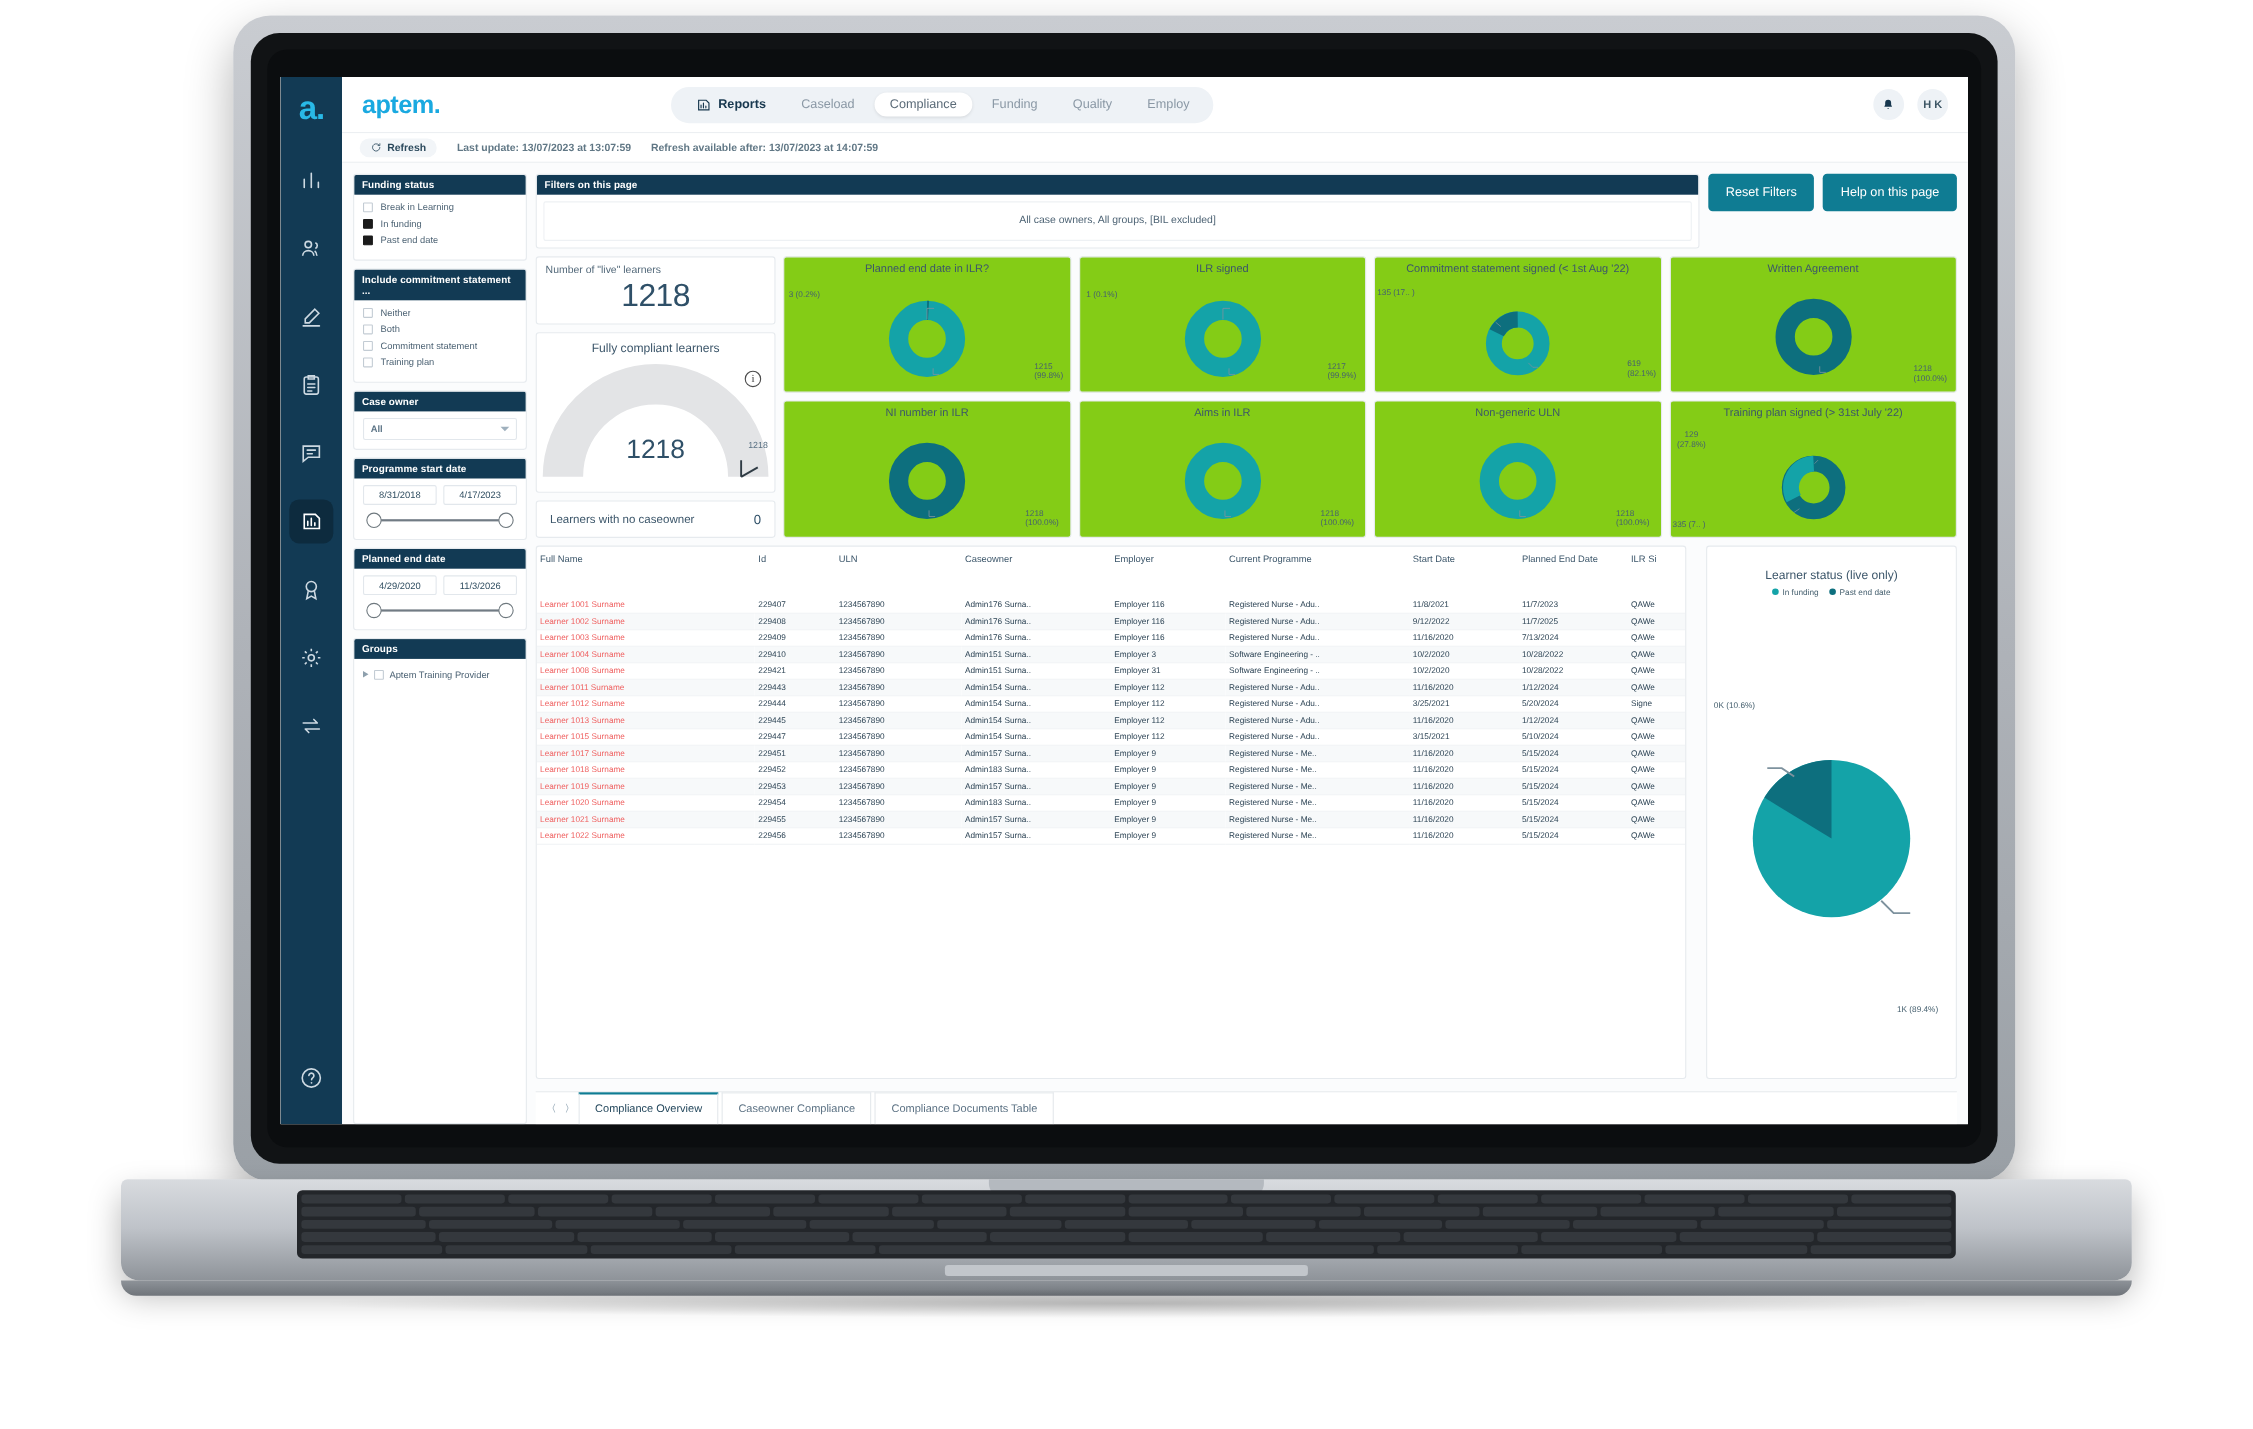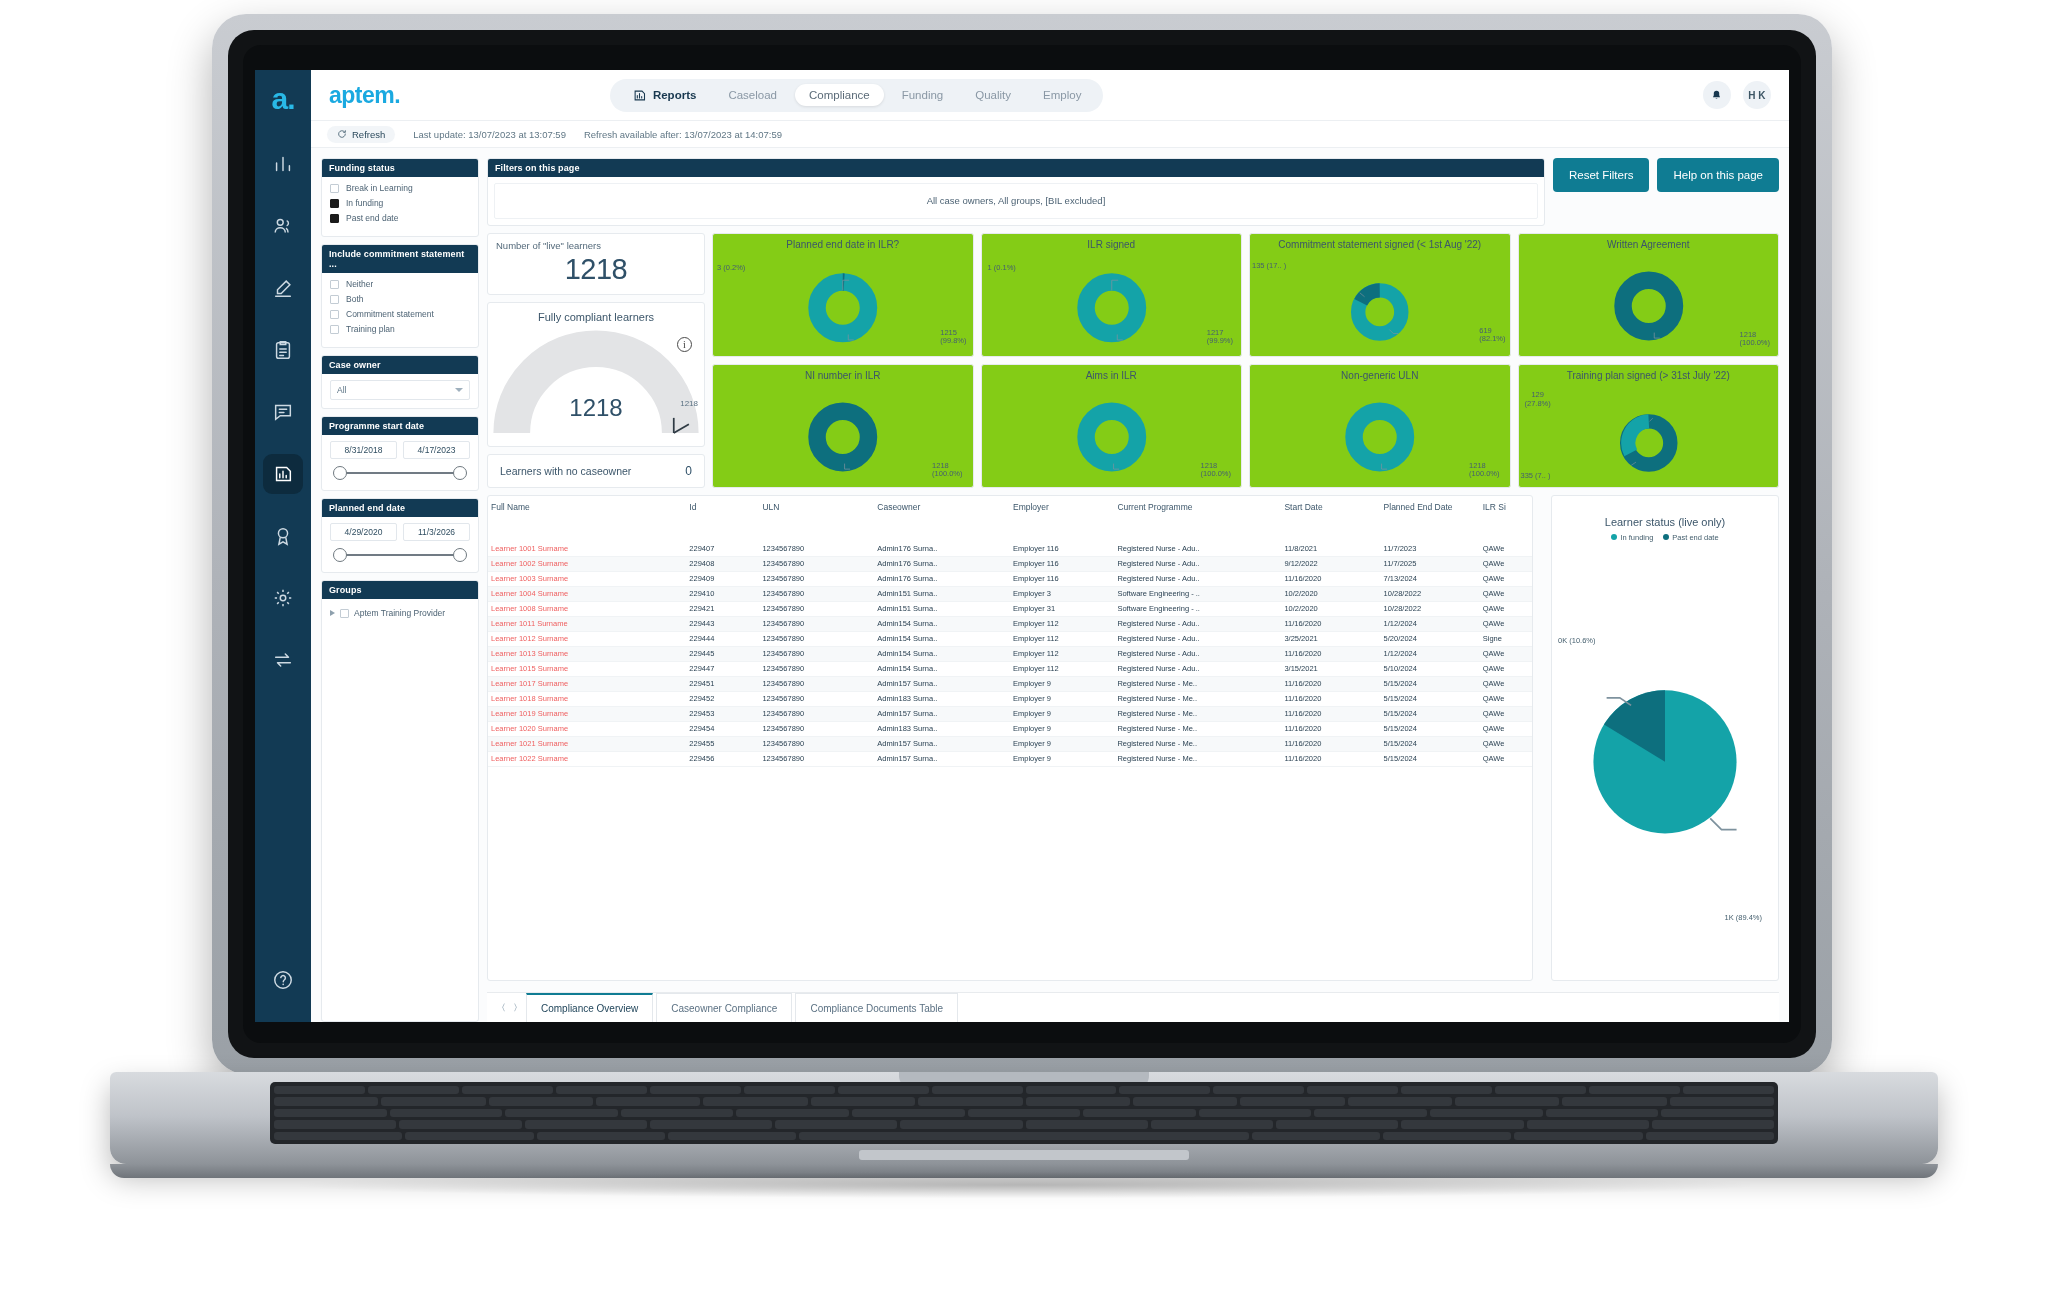--- a/index.html
+++ b/index.html
@@ -118,21 +118,21 @@
   .bell svg { width:13px; height:13px; fill:#18384f; }
   .avatar {
     width:28px; height:28px; border-radius:50%; background:#eef2f6;
     display:flex; align-items:center; justify-content:center;
     font-size:10px; color:#3d5665; font-weight:600; cursor:pointer;
   }
 
   .refreshbar {
     height: 28px; border-top:1px solid #eceff2; border-bottom:1px solid #eceff2;
     background:#fff; display:flex; align-items:center; gap:18px;
-    padding: 0 16px; flex-shrink:0;
+    padding: 0 16px; flex-shrink:0;font-weight:bold;
   }
   .rbtn {
     display:flex; align-items:center; gap:5px; background:#f2f5f8;
     border-radius:12px; padding:3px 10px; font-size:9.5px; color:#2c4a5d; cursor:pointer;
   }
   .rbtn svg { width:10px; height:10px; stroke:#2c4a5d; fill:none; stroke-width:1.8; }
   .rtext { font-size:9.5px; color:#5d7policy; }
   .rtext { font-size:9.5px; color:#607785; }
 
   
@@ -149,20 +149,21 @@
   .frow { display:flex; align-items:center; gap:7px; margin-bottom:5px; }
   .cbox { width:9px; height:9px; border:1px solid #c3ccd4; border-radius:1px; background:#fff; flex-shrink:0; }
   .cbox.on { background:#1b1b1b; border-color:#1b1b1b; }
   .flabel { font-size:8.5px; color:#4d6374; white-space:nowrap; overflow:hidden; text-overflow:ellipsis; }
 
   .fselect {
     border:1px solid #e2e7ec; border-radius:2px; background:#fff;
     padding:4px 6px; font-size:8.5px; color:#5b7385;
     display:flex; align-items:center; justify-content:space-between;
     cursor:pointer;
+    font-weight:bold;
   }
   .fselect .chev { width:0;height:0;border-left:4px solid transparent;border-right:4px solid transparent;border-top:4px solid #9fb0bd; }
 
   .dates { display:flex; gap:6px; margin-bottom:7px; }
   .datebox {
     flex:1; border:1px solid #e2e7ec; border-radius:2px; background:#fff;
     padding:3px 2px; font-size:8.5px; color:#2f4d60; text-align:center;
   }
   .slider { position:relative; height:14px; margin: 2px 3px 2px 3px; }
   .srail { position:absolute; left:7px; right:7px; top:6px; height:2px; background:#717b84; }

